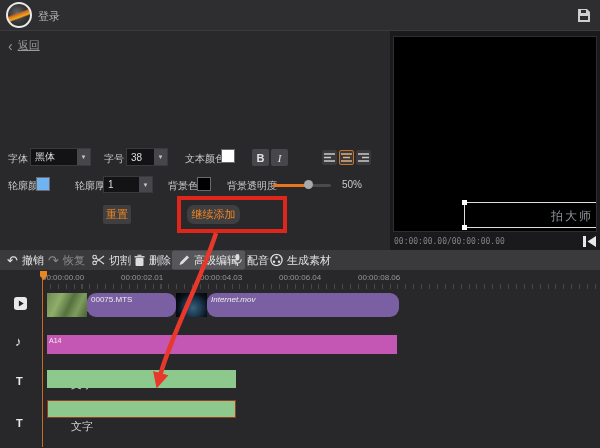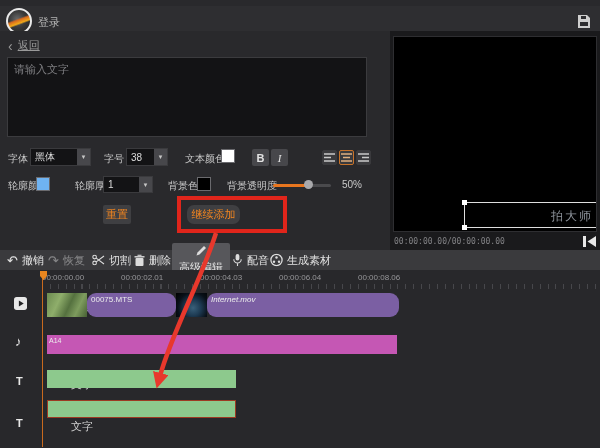--- a/index.html
+++ b/index.html
@@ -1,20 +1,20 @@
 <!DOCTYPE html>
 <html><head>
 <meta charset="utf-8">
 <style>
   html,body{margin:0;padding:0;background:#18181a;}
   #app{position:relative;width:600px;height:448px;background:#29292c;overflow:hidden;
        font-family:"Liberation Sans",sans-serif;color:#c9c9c9;}
   .abs{position:absolute;}
   
-  #topbar{position:absolute;left:0;top:0;width:600px;height:30px;background:#2e2e31;border-bottom:1px solid #3a3a3d;margin-top:6px;}
+  #topbar{position:absolute;left:0;top:0;width:600px;height:30px;background:#2e2e31;border-bottom:1px solid #3a3a3d;}
   #avatar{position:absolute;left:6px;top:2px;width:26px;height:26px;border-radius:50%;
           border:2px solid #e9e9e9;box-sizing:border-box;
           background:
             linear-gradient(160deg,rgba(0,0,0,0) 40%,#d86b1f 46%,#f0a818 58%,rgba(0,0,0,0) 64%),
             radial-gradient(circle at 42% 42%,#6a6a6a 0%,#3a3a3a 45%,#1d1d1d 100%);}
   .lbl{font-size:10px;color:#c9c9c9;white-space:nowrap;}
   
   #editor-panel{position:absolute;left:0;top:31px;width:390px;height:219px;background:#29292c;}
   #preview-panel{position:absolute;left:390px;top:31px;width:210px;height:219px;background:#1a1a1c;}
   textarea.txt{position:absolute;left:7px;top:26px;width:360px;height:80px;box-sizing:border-box;
@@ -84,21 +84,20 @@
       <rect x="3" y="7" width="8" height="4" fill="#2e2e31"></rect>
     </svg>
   </div>
 
   <div id="editor-panel">
     <div class="abs" style="left:8px;top:7px;display:flex;align-items:center;gap:5px;">
       <span style="font-size:14px;color:#9a9a9a;line-height:10px;">‹</span>
       <span style="font-size:11px;color:#9a9a9a;text-decoration:underline;">返回</span>
     </div>
 
-    <textarea class="txt" placeholder="请输入文字" style=""></textarea>
 
     <span class="lbl abs" style="left:8px;top:121px;">字体</span>
     <div class="sel" style="left:30px;top:117px;width:61px;">
       <span class="val">黑体</span>
       <span class="arr">▼</span>
     </div>
     <span class="lbl abs" style="left:104px;top:121px;">字号</span>
     <div class="sel" style="left:126px;top:117px;width:42px;">
       <span class="val">38</span>
       <span class="arr">▼</span>
@@ -178,21 +177,21 @@
       <span>切割</span>
     </div>
     <div class="titem" style="left:134px;">
       <svg class="ic" width="11" height="12" viewBox="0 0 11 12">
         <rect x="1.5" y="3.5" width="8" height="8" rx="1" fill="#ddd"></rect>
         <rect x="0.5" y="1.6" width="10" height="1.4" fill="#ddd"></rect>
         <rect x="3.5" y="0" width="4" height="1.3" fill="#ddd"></rect>
       </svg>
       <span>删除</span>
     </div>
-    <div class="titem sel-tool" style="left:172px;flex-direction:column;">
+    <div class="titem sel-tool" style="left:172px;">
       <svg class="ic" width="11" height="11" viewBox="0 0 11 11">
         <path d="M0.5 10.5l1-3 6.5-6.5 2 2-6.5 6.5z" fill="#ddd"></path>
       </svg>
       <span>高级编辑</span>
     </div>
     <div class="titem" style="left:232px;">
       <svg class="ic" width="11" height="13" viewBox="0 0 11 13">
         <rect x="3.6" y="0.5" width="3.8" height="6.5" rx="1.9" fill="#ddd"></rect>
         <path d="M1.8 5.8a3.7 3.7 0 0 0 7.4 0" stroke="#ddd" stroke-width="1.1" fill="none"></path>
         <line x1="5.5" y1="9.8" x2="5.5" y2="12.5" stroke="#ddd" stroke-width="1.1"></line>

